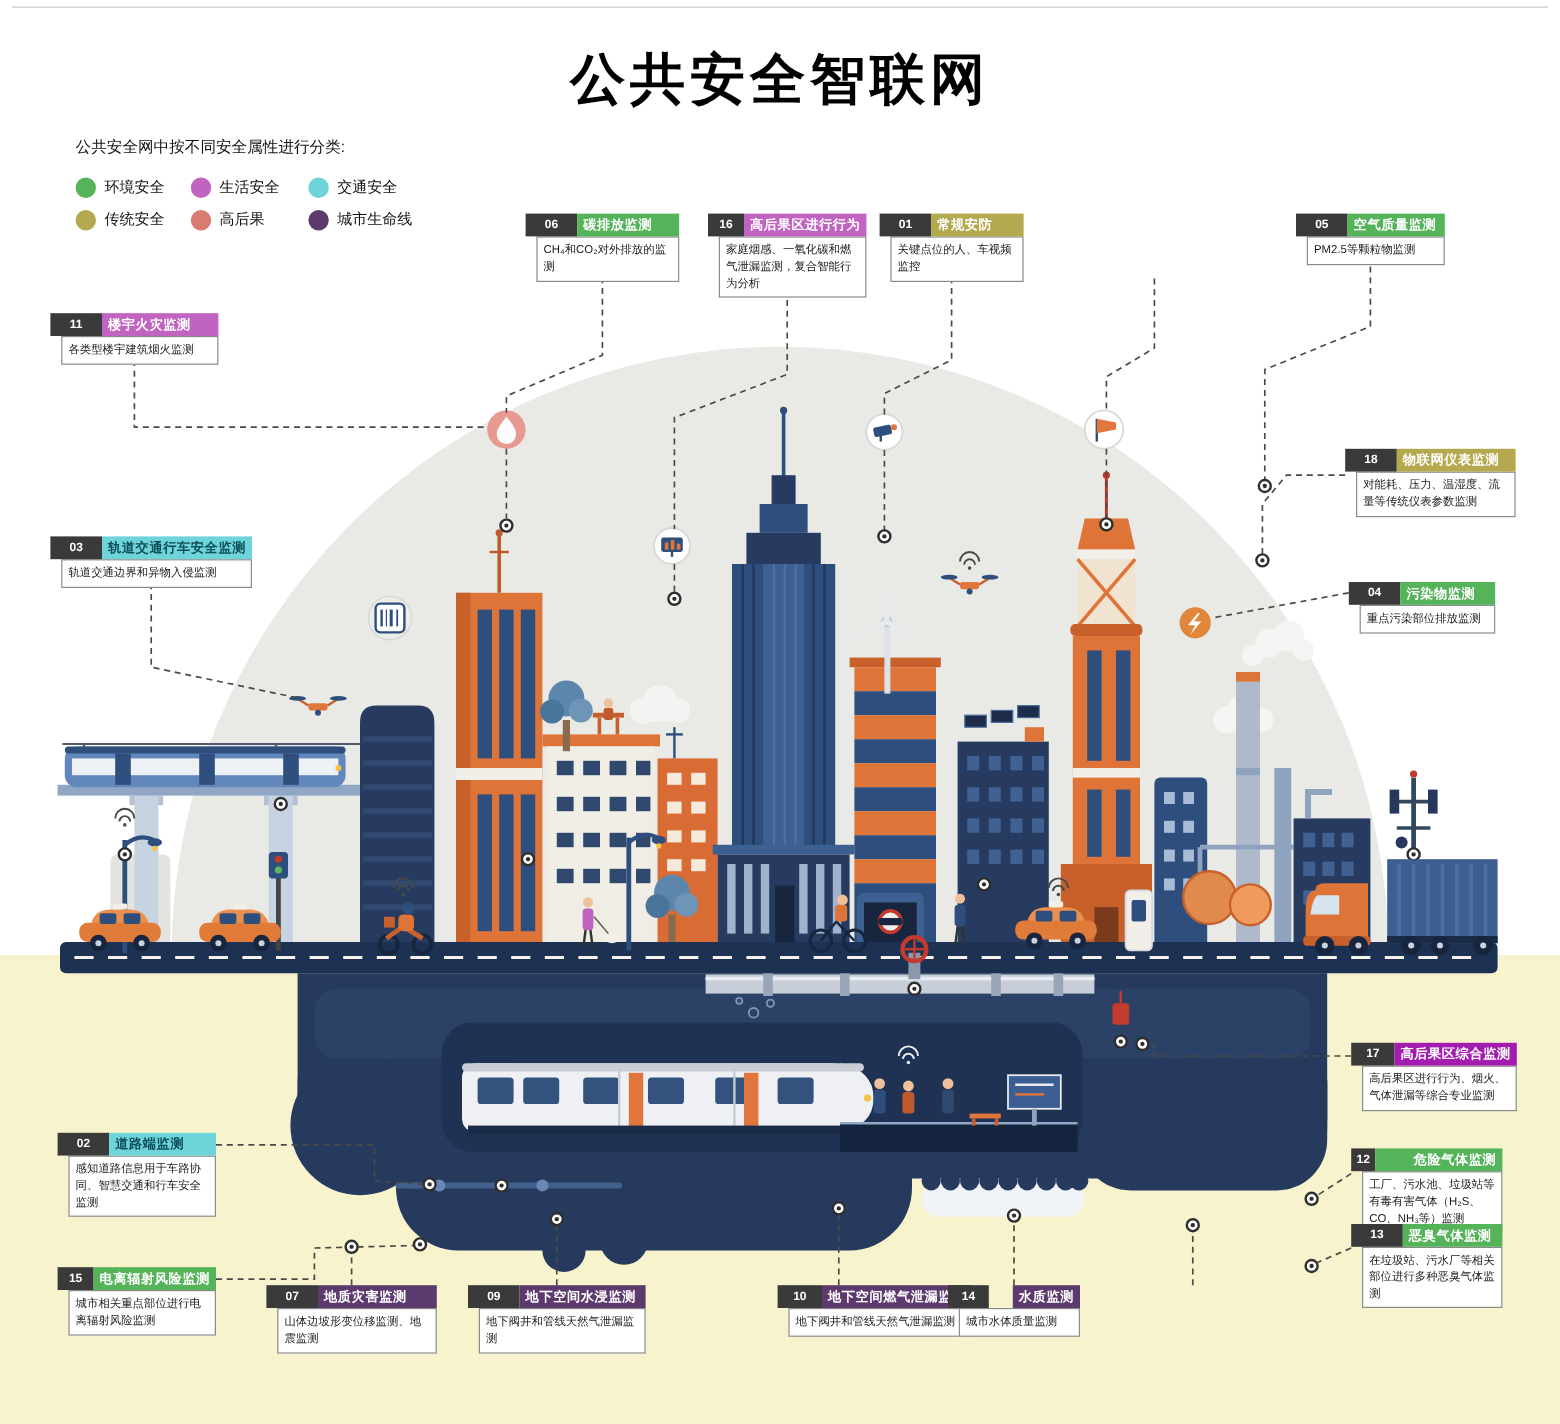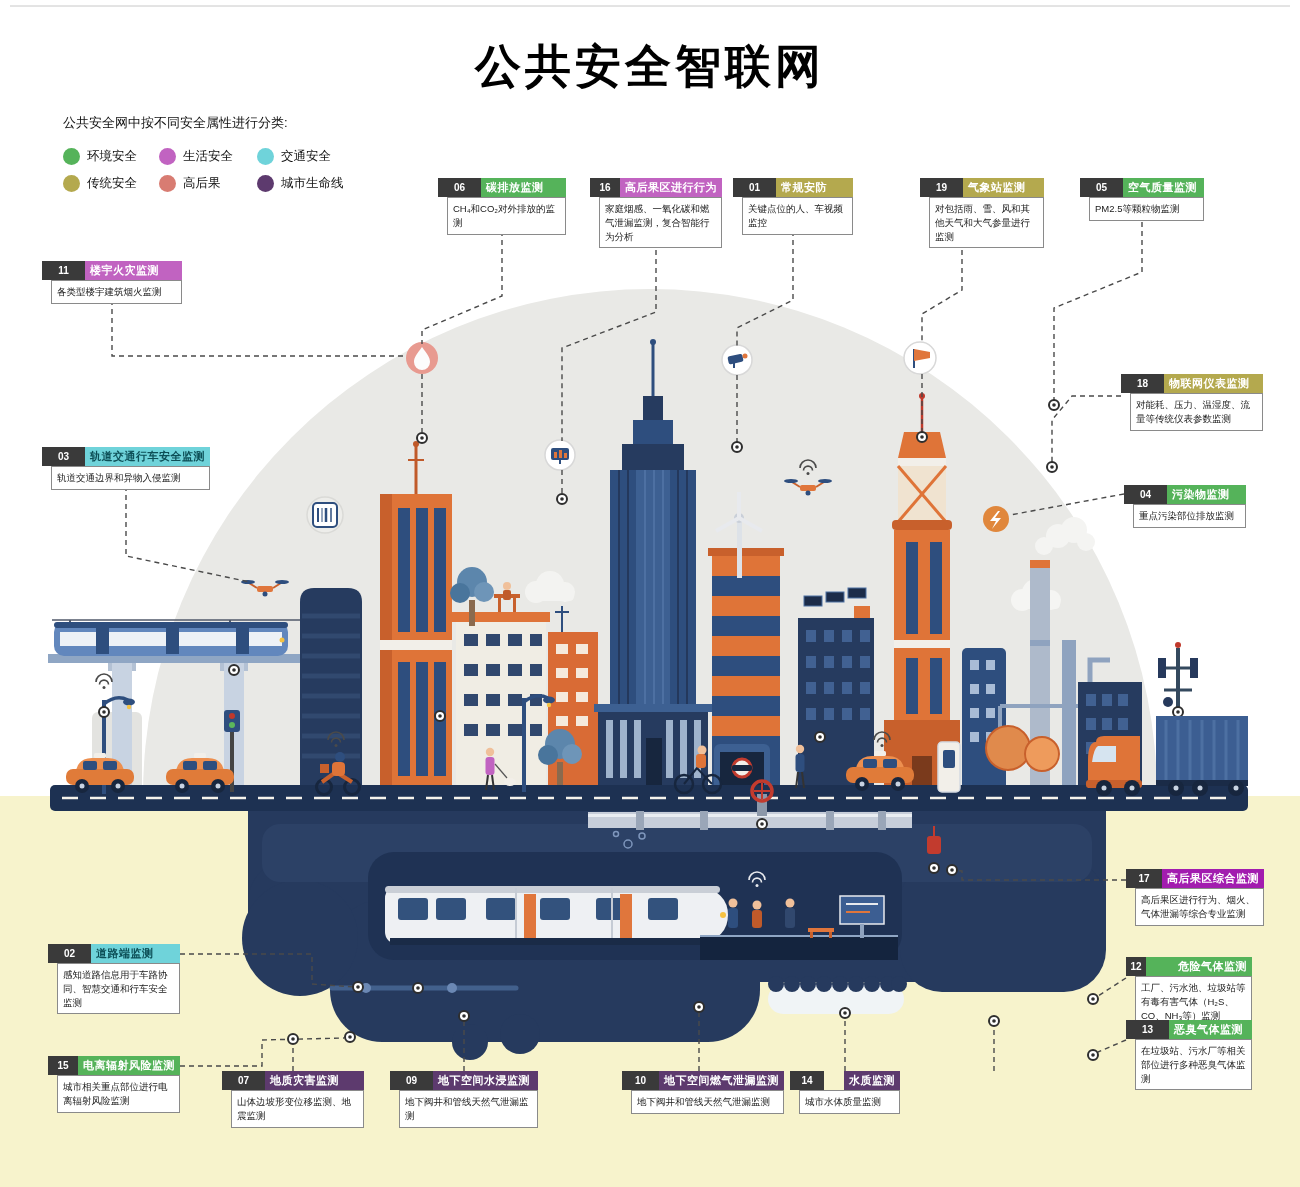--- a/index.html
+++ b/index.html
@@ -23,21 +23,21 @@
   .co-desc { margin-left:9px; background:#fff; border:1px solid #8a8a8a; font-size:9.5px;
              line-height:1.45; color:#1a1a1a; padding:4px 5px; }
   .co-06{left:438px;top:178px;width:128px} .co-16{left:590px;top:178px;width:132px}
   .co-01{left:733px;top:178px;width:120px} .co-19{left:920px;top:178px;width:124px}
   .co-05{left:1080px;top:178px;width:124px} .co-11{left:42px;top:261px;width:140px}
   .co-03{left:42px;top:447px;width:168px} .co-18{left:1121px;top:374px;width:142px}
   .co-04{left:1124px;top:485px;width:122px} .co-17{left:1126px;top:869px;width:138px}
   .co-12{left:1126px;top:957px;width:126px} .co-13{left:1126px;top:1020px;width:126px}
   .co-02{left:48px;top:944px;width:132px} .co-15{left:48px;top:1056px;width:132px}
   .co-07{left:222px;top:1071px;width:142px} .co-09{left:390px;top:1071px;width:148px}
-  .co-10{left:622px;top:1071px;width:162px} .co-14{left:790px;top:1071px;width:110px}
+  .co-10{left:648px;top:1071px;width:162px} .co-14{left:790px;top:1071px;width:110px}
   .co-08{left:925px;top:1071px;width:138px}
   .dash { fill:none; stroke:#4a4a4a; stroke-width:1.4; stroke-dasharray:5 4; }
 </style>
 </head>
 <body>
 
 <div class="page">
 
 <svg class="scene" width="1300" height="1187" viewBox="0 0 1300 1187">
   <defs>
@@ -666,27 +666,20 @@
   </div>
   <div class="co-desc">家庭烟感、一氧化碳和燃气泄漏监测，复合智能行为分析</div>
 </div>
 <div class="callout co-01">
   <div class="co-head">
     <span class="co-num" style="background: rgb(58, 58, 58);">01</span>
     <span class="co-title" style="background: rgb(180, 169, 78); color: rgb(255, 255, 255);">常规安防</span>
   </div>
   <div class="co-desc">关键点位的人、车视频监控</div>
 </div>
-<div class="callout co-19">
-  <div class="co-head">
-    <span class="co-num" style="background: rgb(58, 58, 58);">19</span>
-    <span class="co-title" style="background: rgb(180, 169, 78); color: rgb(255, 255, 255);">气象站监测</span>
-  </div>
-  <div class="co-desc">对包括雨、雪、风和其他天气和大气参量进行监测</div>
-</div>
 <div class="callout co-05">
   <div class="co-head">
     <span class="co-num" style="background: rgb(58, 58, 58);">05</span>
     <span class="co-title" style="background: rgb(85, 179, 90); color: rgb(255, 255, 255);">空气质量监测</span>
   </div>
   <div class="co-desc">PM2.5等颗粒物监测</div>
 </div>
 <div class="callout co-11">
   <div class="co-head">
     <span class="co-num" style="background: rgb(58, 58, 58);">11</span>

